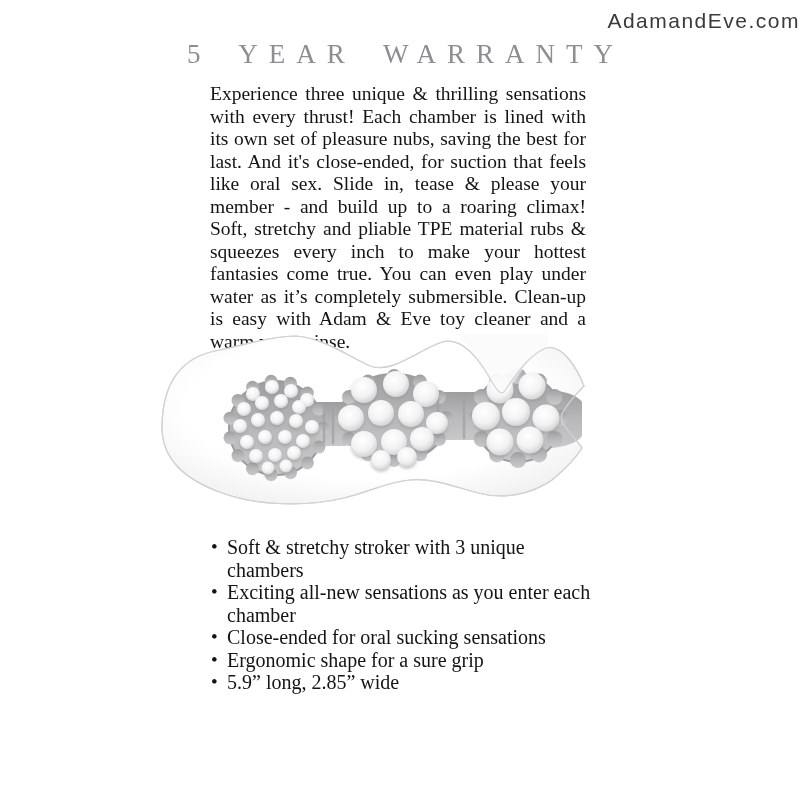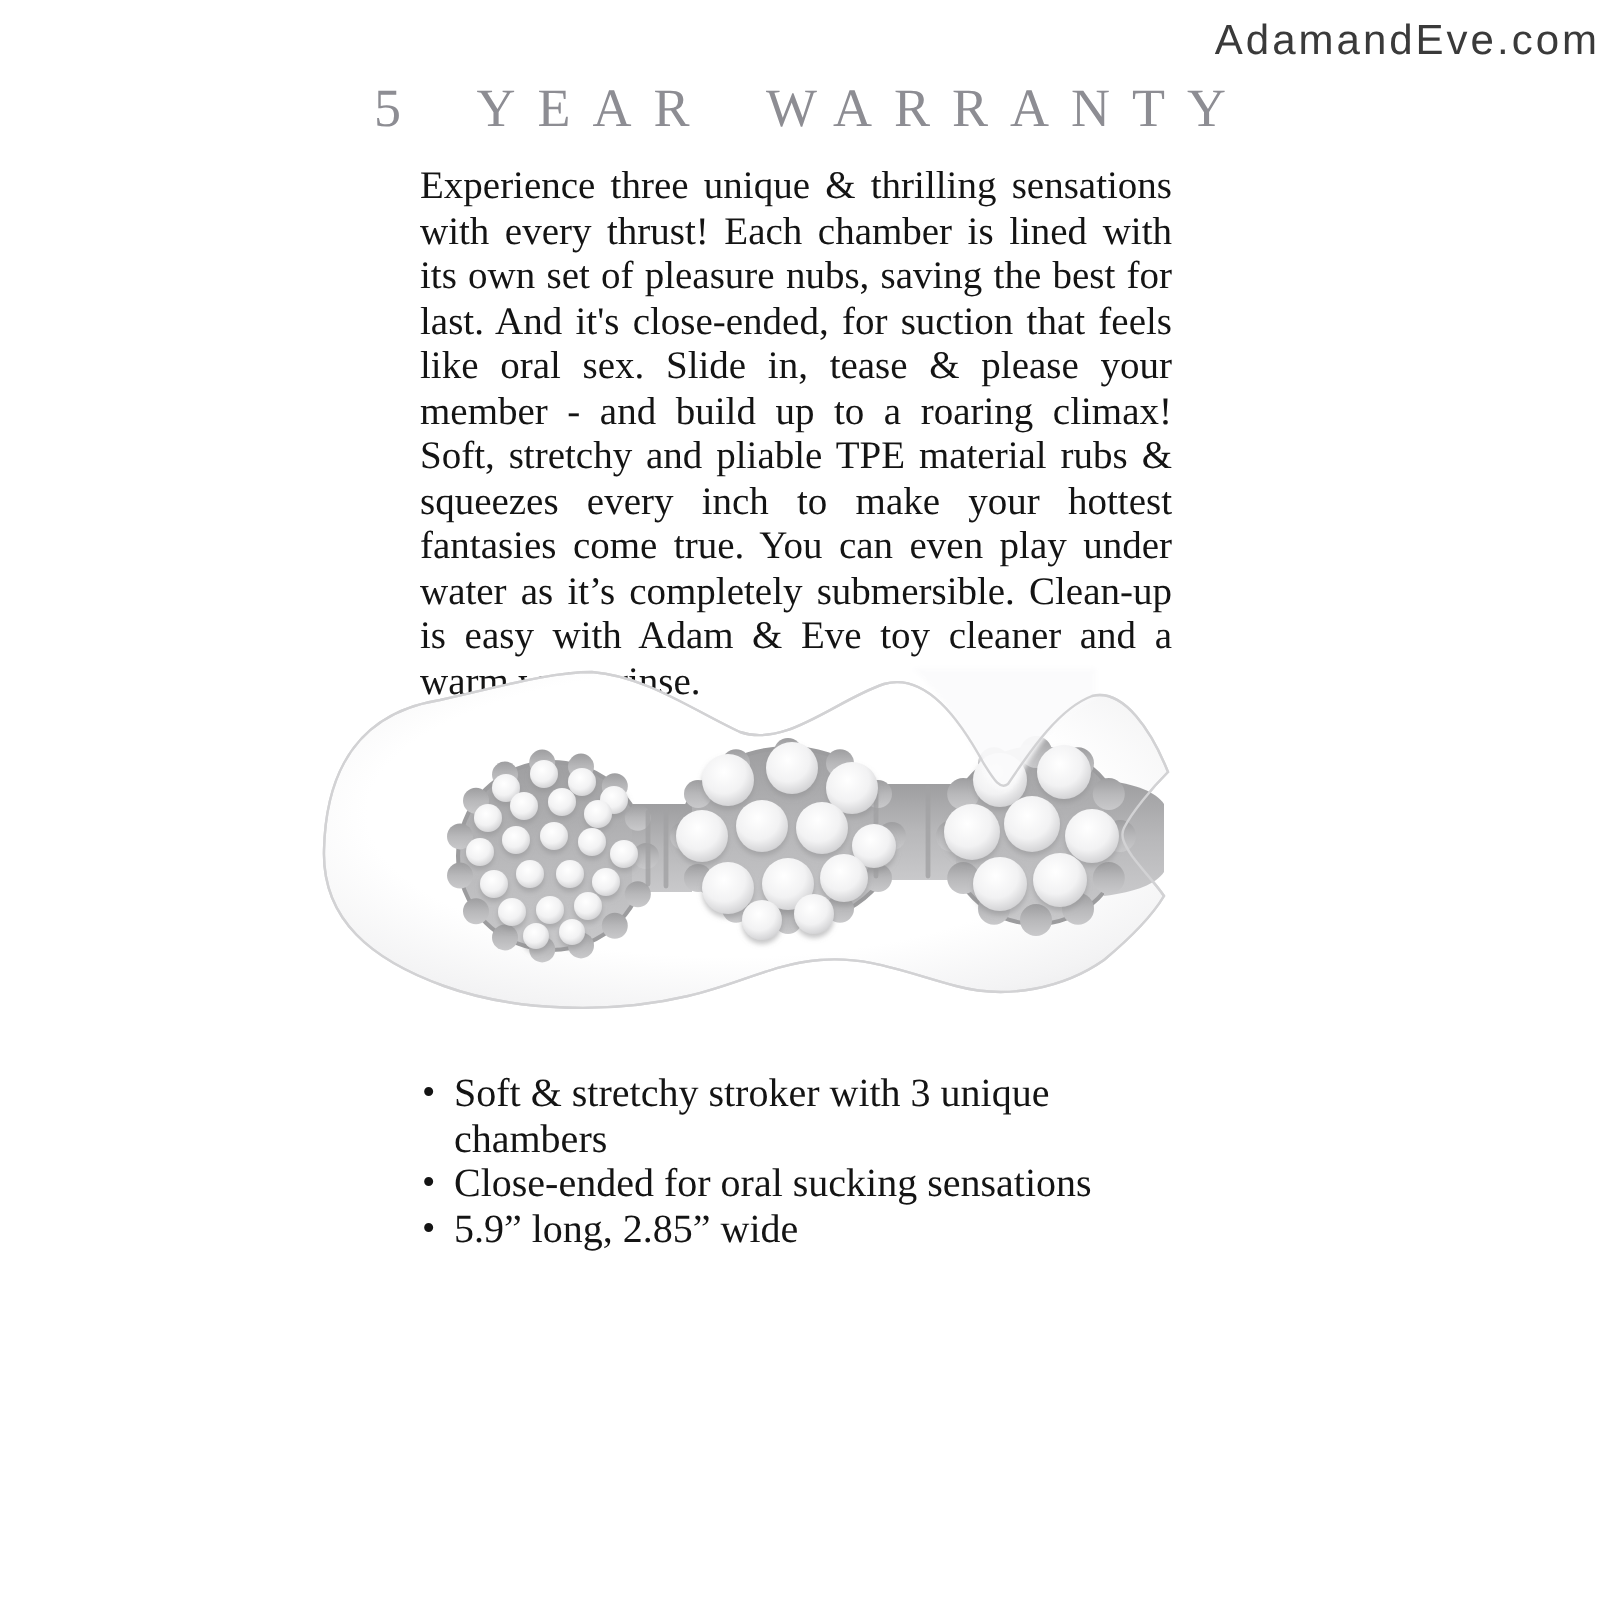--- a/index.html
+++ b/index.html
@@ -219,15 +219,17 @@
          C 384,164 356,170 330,163
          C 304,156 286,148 262,150
          C 238,152 222,162 196,168
          C 158,177 110,176 74,163
          C 38,150 13,130 14,95 Z" fill="none" stroke="#d2d2d4" stroke-width="1.2"></path>
   </svg>
 </div>
 
 <ul class="features">
   <li>Soft &amp; stretchy stroker with 3 unique chambers</li>
+  <li>Exciting all-new sensations as you enter each chamber</li>
   <li>Close-ended for oral sucking sensations</li>
+  <li>Ergonomic shape for a sure grip</li>
   <li>5.9” long, 2.85” wide</li>
 </ul>
 
 </body></html>

